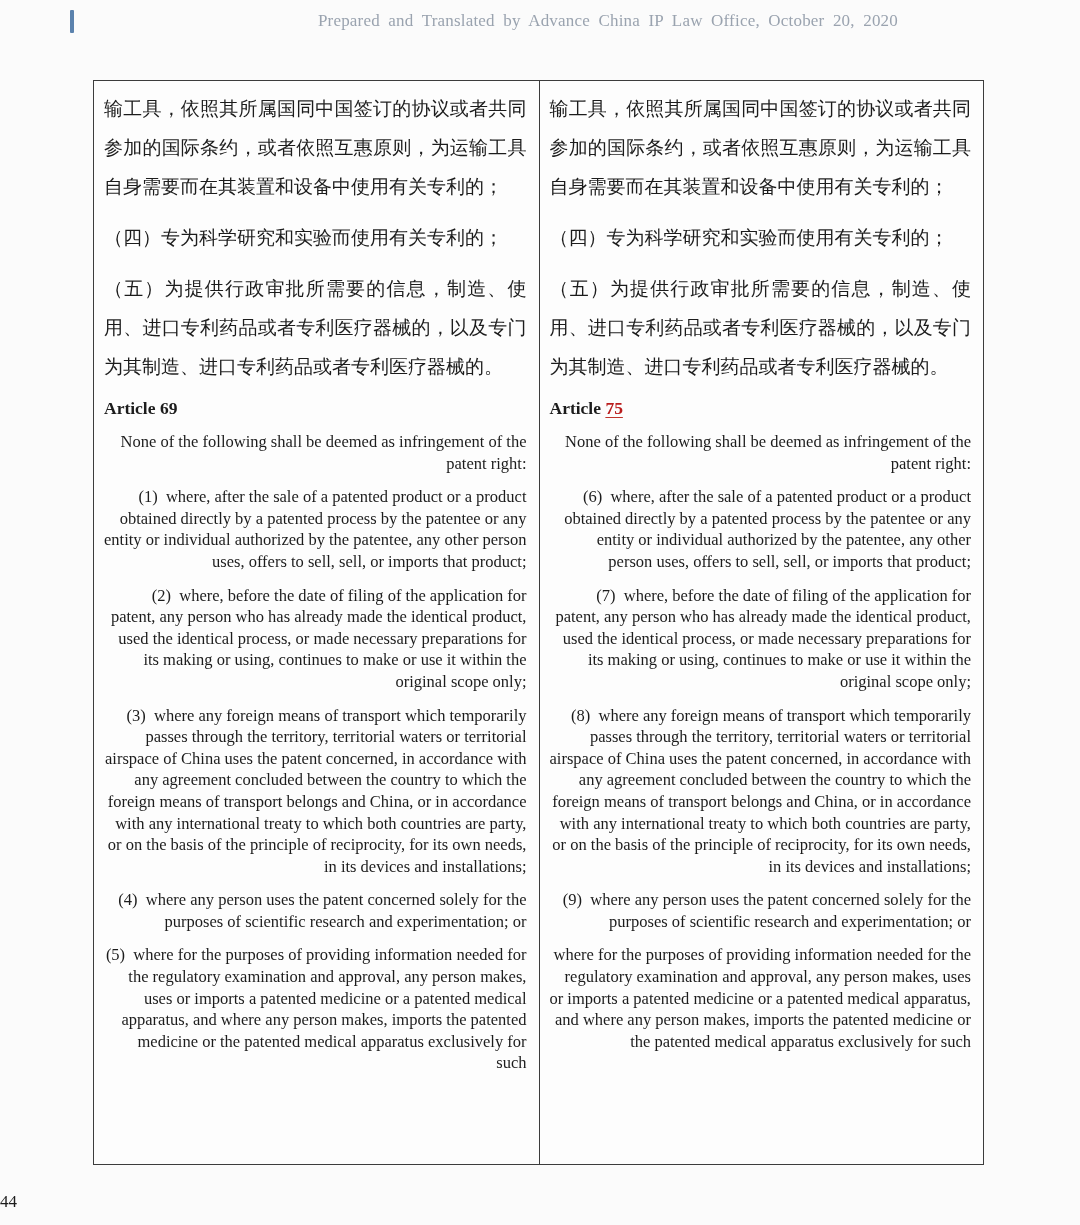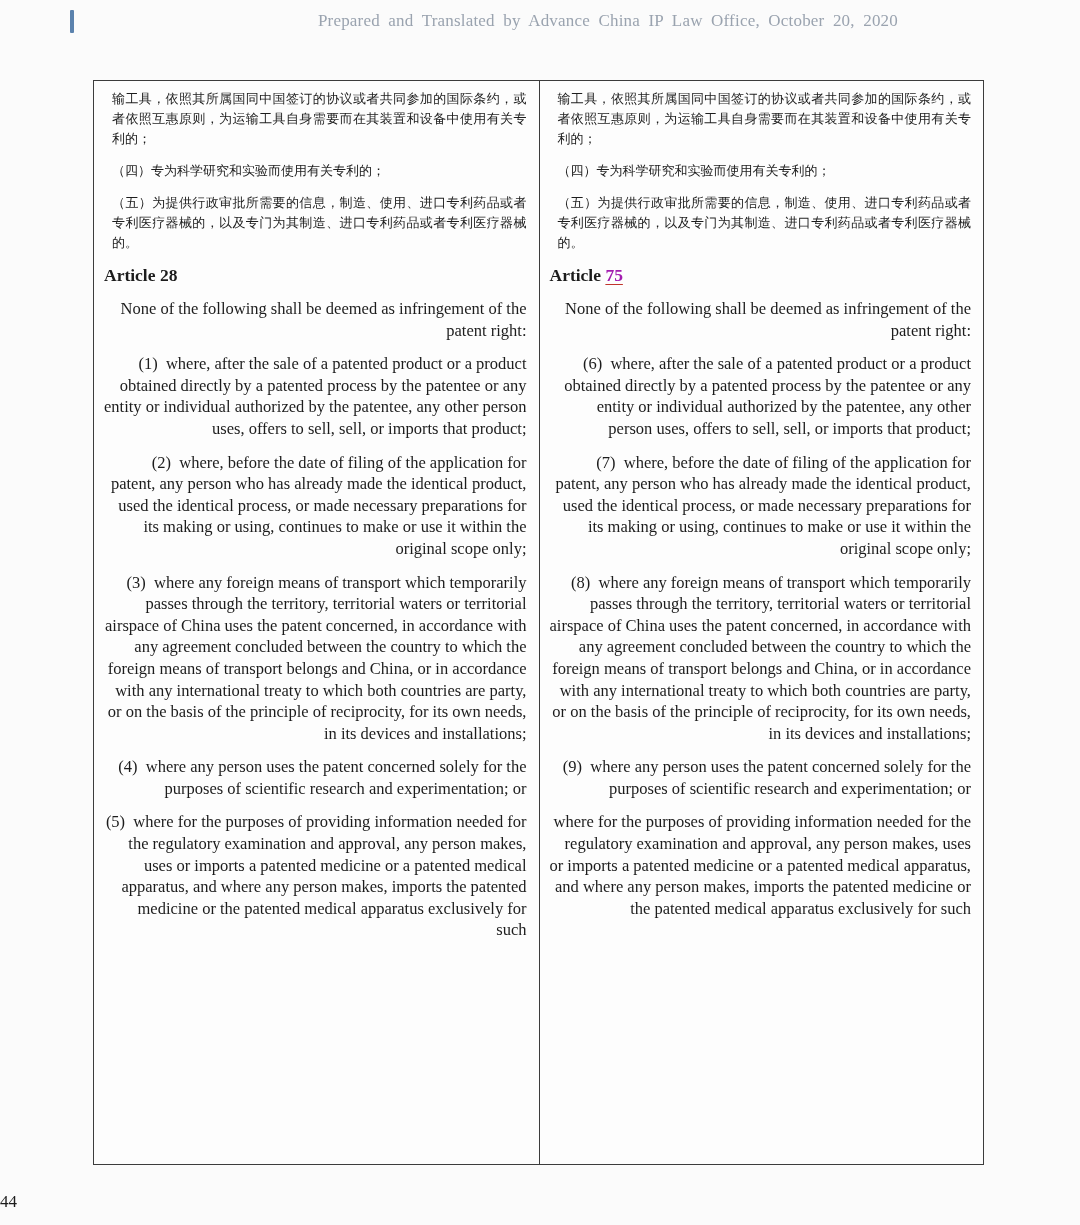--- a/index.html
+++ b/index.html
@@ -52,32 +52,32 @@
   }
   .cell {
     width: 50%;
     box-sizing: border-box;
     padding: 8px 12px 0 10px;
     overflow: hidden;
   }
   .cell + .cell { border-left: 1px solid #3c3c3c; }
 
   .cn-paras p {
-    margin: 0 0 12px 8px;
-    font-size: 13px;
-    line-height: 20px;
+    margin: 0 0 12px 0;
+    font-size: 19px;
+    line-height: 39px;
     text-align: justify;
   }
   .article-heading {
     margin: 8px 0 12px 0;
     font-size: 17.5px;
     font-weight: bold;
   }
   .article-heading .num.revised {
-    color: #a21caf;
+    color: #b91c1c;
     text-decoration: underline;
     text-decoration-color: #c0342c;
     text-underline-offset: 3px;
   }
   .intro, .en-paras p {
     margin: 0 0 12px 0;
     font-size: 16.5px;
     line-height: 21.6px;
     text-align: right;
   }
@@ -103,21 +103,21 @@
   </div>
 
   <div class="doc-table">
 
     <div class="cell">
       <div class="cn-paras">
           <p>输工具，依照其所属国同中国签订的协议或者共同参加的国际条约，或者依照互惠原则，为运输工具自身需要而在其装置和设备中使用有关专利的；</p>
           <p>（四）专为科学研究和实验而使用有关专利的；</p>
           <p>（五）为提供行政审批所需要的信息，制造、使用、进口专利药品或者专利医疗器械的，以及专门为其制造、进口专利药品或者专利医疗器械的。</p>
         </div>
-      <p class="article-heading"><span>Article </span><span class="num">28</span></p>
+      <p class="article-heading"><span>Article </span><span class="num">69</span></p>
       <p class="intro">None of the following shall be deemed as infringement of the patent right:</p>
       <div class="en-paras">
           <p>(1)&nbsp; where, after the sale of a patented product or a product obtained directly by a patented process by the patentee or any entity or individual authorized by the patentee, any other person uses, offers to sell, sell, or imports that product;</p>
           <p>(2)&nbsp; where, before the date of filing of the application for patent, any person who has already made the identical product, used the identical process, or made necessary preparations for its making or using, continues to make or use it within the original scope only;</p>
           <p>(3)&nbsp; where any foreign means of transport which temporarily passes through the territory, territorial waters or territorial airspace of China uses the patent concerned, in accordance with any agreement concluded between the country to which the foreign means of transport belongs and China, or in accordance with any international treaty to which both countries are party, or on the basis of the principle of reciprocity, for its own needs, in its devices and installations;</p>
           <p>(4)&nbsp; where any person uses the patent concerned solely for the purposes of scientific research and experimentation; or</p>
           <p>(5)&nbsp; where for the purposes of providing information needed for the regulatory examination and approval, any person makes, uses or imports a patented medicine or a patented medical apparatus, and where any person makes, imports the patented medicine or the patented medical apparatus exclusively for such</p>
         </div>
     </div>
 

